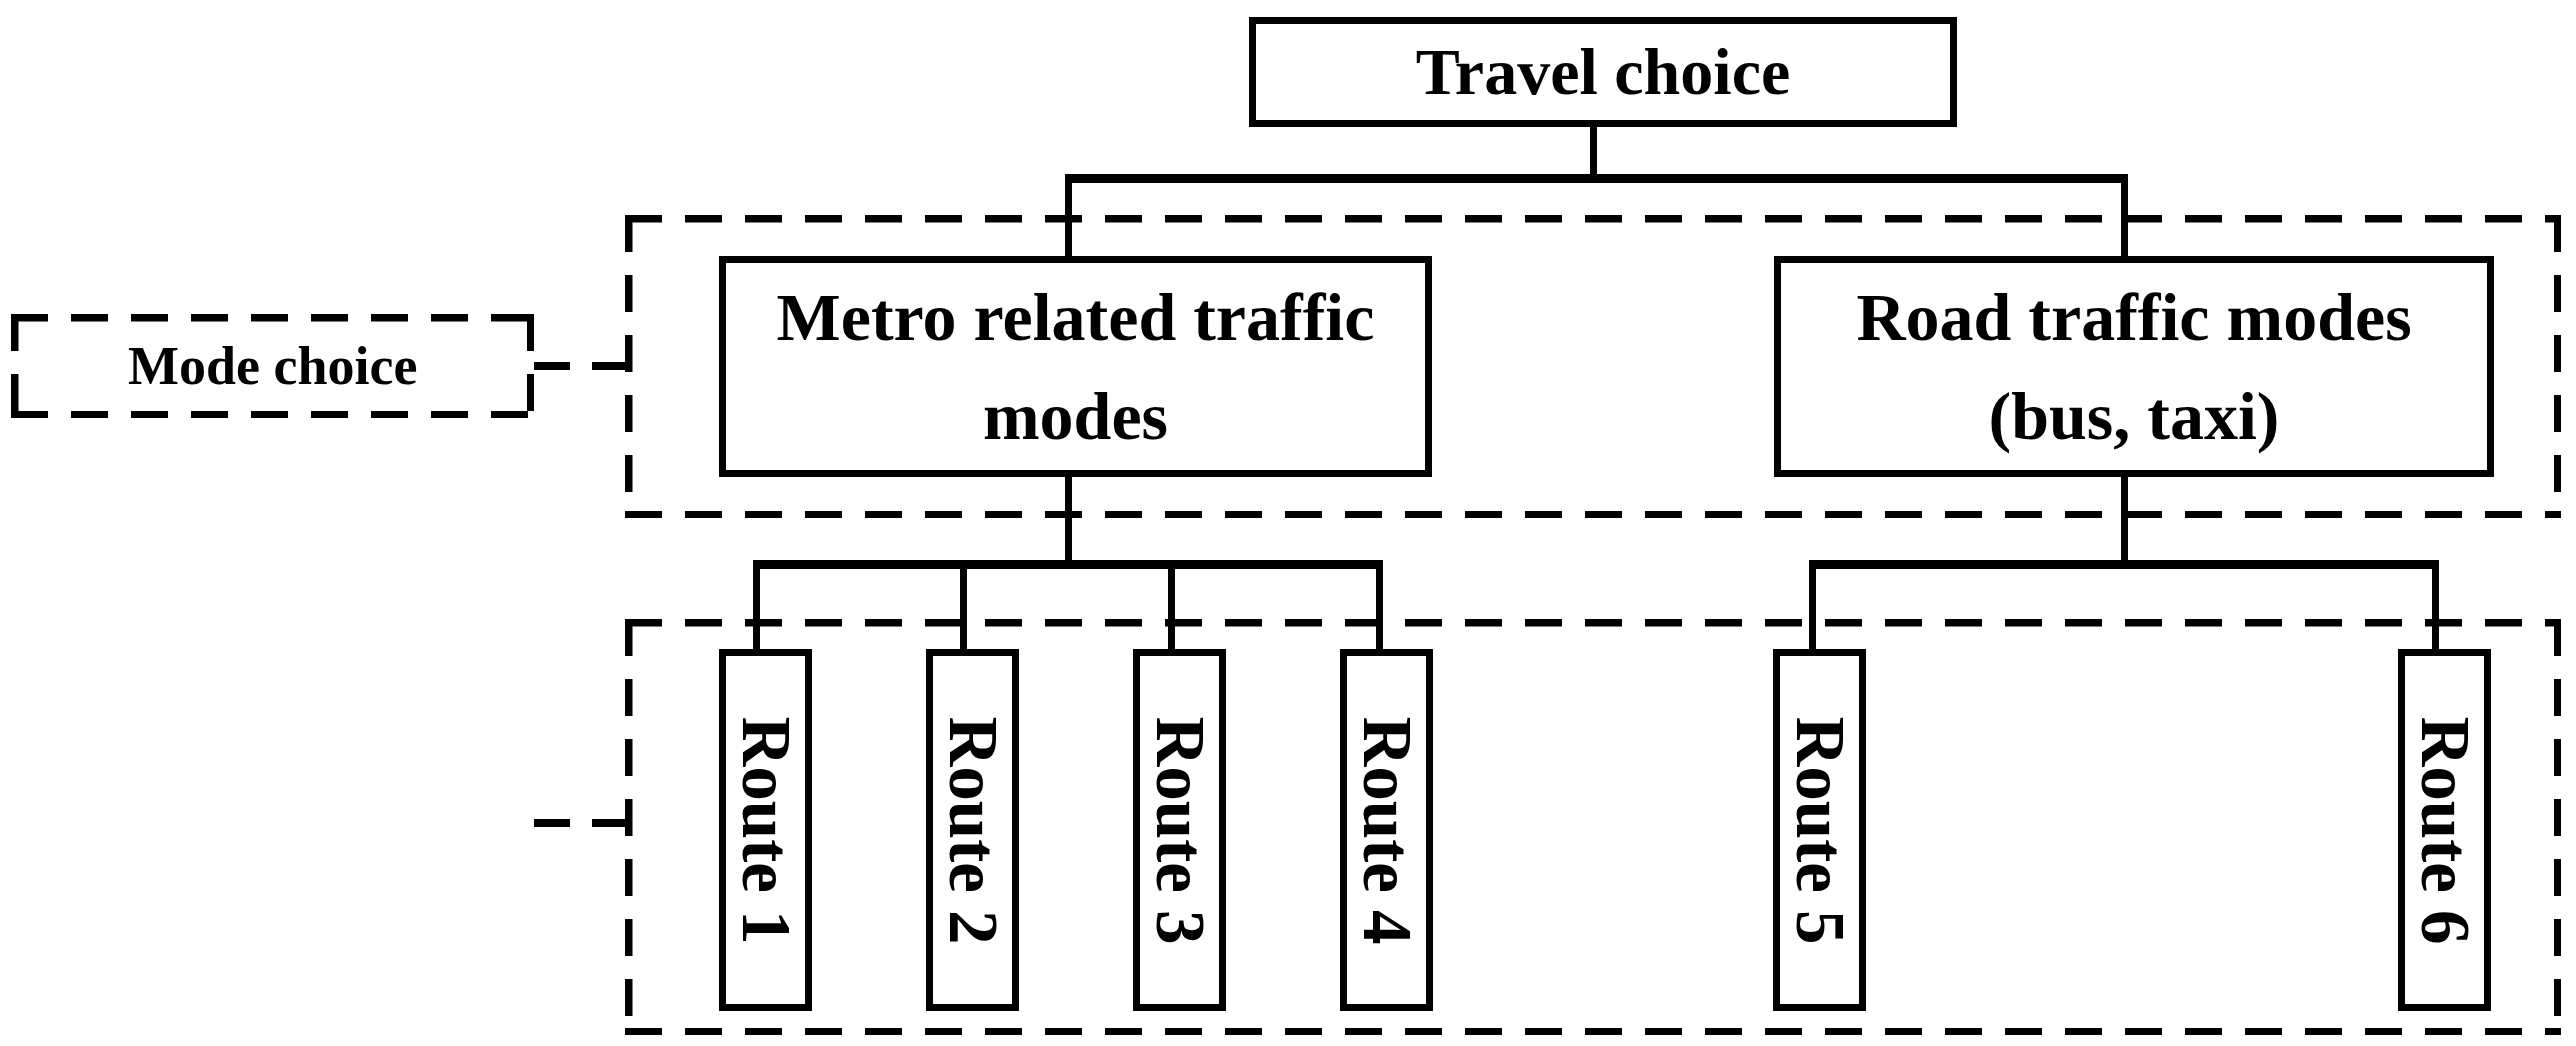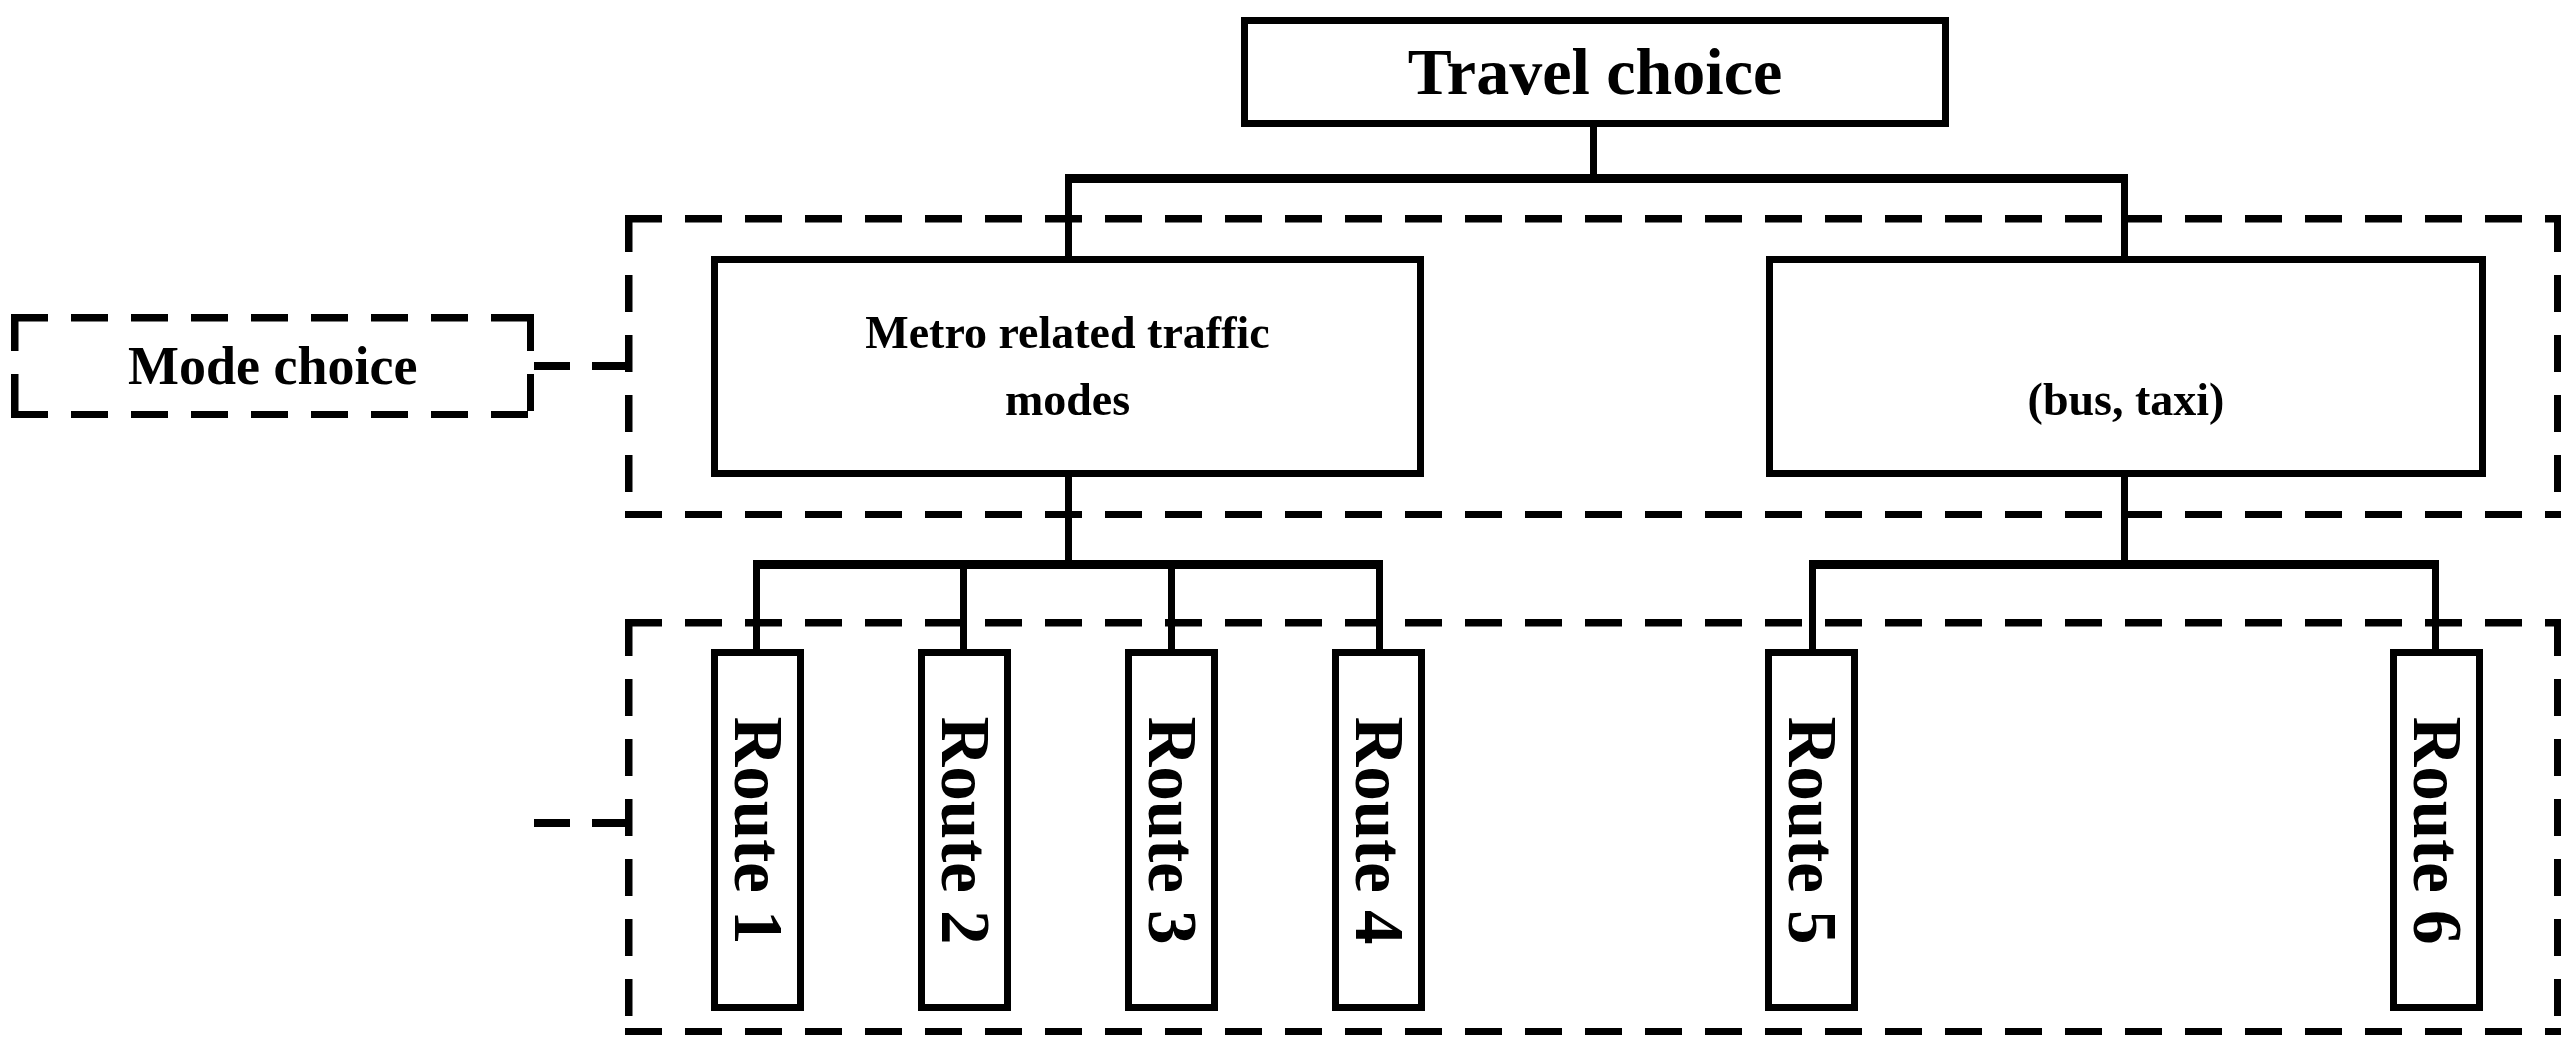--- a/index.html
+++ b/index.html
@@ -17,24 +17,25 @@
   
   .node{
     position:absolute;
     box-sizing:border-box;
     border:7.5px solid #000;
     background:#fff;
     display:flex;
     align-items:center;
     justify-content:center;
     text-align:center;
+    margin-left:8px;
   }
   .node .txt{display:block;}
   .travel-node{font-size:66px;}
-  .mode-node{font-size:46px;line-height:1.45;}
+  .mode-node{font-size:68px;line-height:1.45;}
   .route-node{font-size:69px;}
   .route-node .rot{
     transform:rotate(90deg);
     white-space:nowrap;
     line-height:1;
   }
   
   .dashedbox{
     position:absolute;
     box-sizing:border-box;
@@ -94,21 +95,21 @@
   </div>
 
   <div class="node mode-node" style="left:711px;top:256px;width:713px;height:221px;">
     <span class="txt">
       <span>Metro related traffic</span><br>
       <span>modes</span>
     </span>
   </div>
   <div class="node mode-node" style="left:1766px;top:256px;width:720px;height:221px;">
     <span class="txt">
-      <br>
+      <span>Road traffic modes</span><br>
       <span>(bus, taxi)</span>
     </span>
   </div>
 
   <div class="node route-node" style="left:711px;top:649px;width:93px;height:362px;">
     <span class="rot">Route 1</span>
   </div>
   <div class="node route-node" style="left:918px;top:649px;width:93px;height:362px;">
     <span class="rot">Route 2</span>
   </div>

